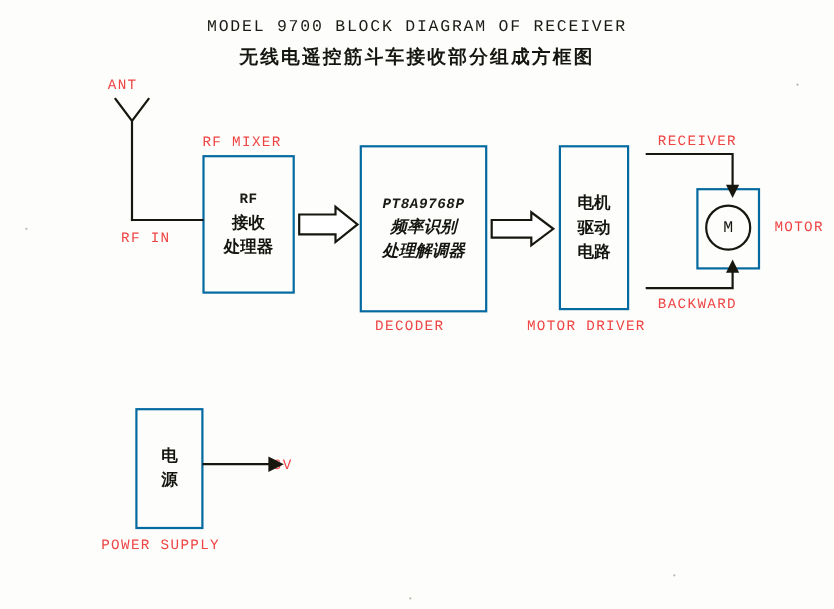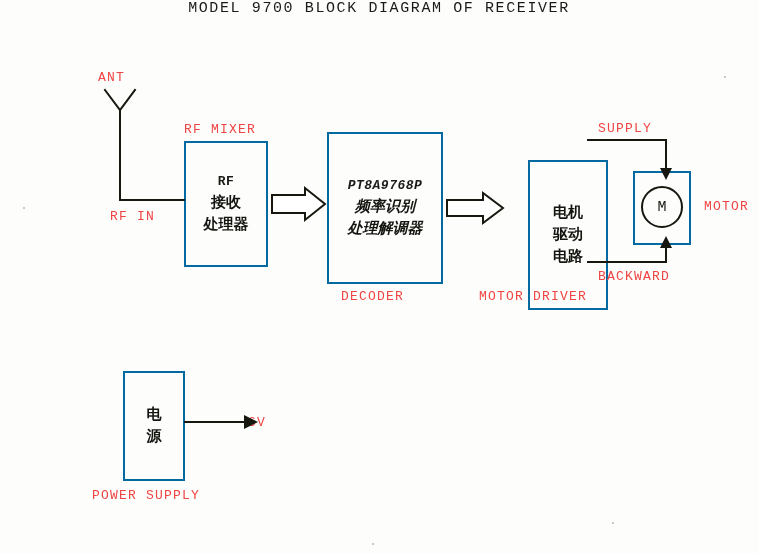--- a/index.html
+++ b/index.html
@@ -13,21 +13,21 @@
     height: 554px;
     background: #fdfdfb;
     overflow: hidden;
     font-family: "Liberation Serif", serif;
     color: #15140f;
   }
   
   .title-en {
     position: absolute;
     left: 0;
-    top: 0;
+    top: 16px;
     width: 758px;
     text-align: center;
     font-family: "Liberation Mono", monospace;
     font-size: 15px;
     letter-spacing: 1.6px;
     color: #1a1a16;
     white-space: nowrap;
   }
   .title-cn {
     position: absolute;
@@ -109,20 +109,21 @@
     background: #b9b6ab;
     border-radius: 50%;
   }
 </style>
 </head>
 <body>
 
 <div id="page">
 
   <div class="title-en">MODEL 9700 BLOCK DIAGRAM OF RECEIVER</div>
+  <div class="title-cn">无线电遥控筋斗车接收部分组成方框图</div>
 
   <div class="lbl" style="left:98px; top:70px;">ANT</div>
 
   <div class="lbl" style="left:110px; top:209px;">RF IN</div>
 
   <div class="lbl" style="left:184px; top:122px;">RF MIXER</div>
   <div class="box" style="left:184px; top:141px; width:84px; height:126px;">
     <div class="box-lines box-cn">
       <span class="mono">RF</span>
       <span>接收</span>
@@ -132,30 +133,30 @@
 
   <div class="box" style="left:327px; top:132px; width:116px; height:152px;font-style:italic;">
     <div class="box-lines box-cn">
       <span class="mono" style="font-size:13px;">PT8A9768P</span>
       <span>频率识别</span>
       <span>处理解调器</span>
     </div>
   </div>
   <div class="lbl" style="left:341px; top:289px;">DECODER</div>
 
-  <div class="box" style="left:528px; top:132px; width:80px; height:150px;margin-top:28px;">
+  <div class="box" style="left:508px; top:132px; width:64px; height:150px;">
     <div class="box-lines box-cn">
       <span>电机</span>
       <span>驱动</span>
       <span>电路</span>
     </div>
   </div>
   <div class="lbl" style="left:479px; top:289px;">MOTOR DRIVER</div>
 
-  <div class="lbl" style="left:598px; top:121px;">SUPPLY</div>
+  <div class="lbl" style="left:598px; top:121px;">RECEIVER</div>
   <div class="lbl" style="left:598px; top:269px;">BACKWARD</div>
 
   <div class="box" style="left:633px; top:171px; width:58px; height:74px;"></div>
   <div class="motor-circle" style="left:641px; top:186px; width:42px; height:42px;">
     <span>M</span>
   </div>
   <div class="lbl" style="left:704px; top:199px;">MOTOR</div>
 
   <div class="box" style="left:123px; top:371px; width:62px; height:110px;">
     <div class="box-lines box-cn">

